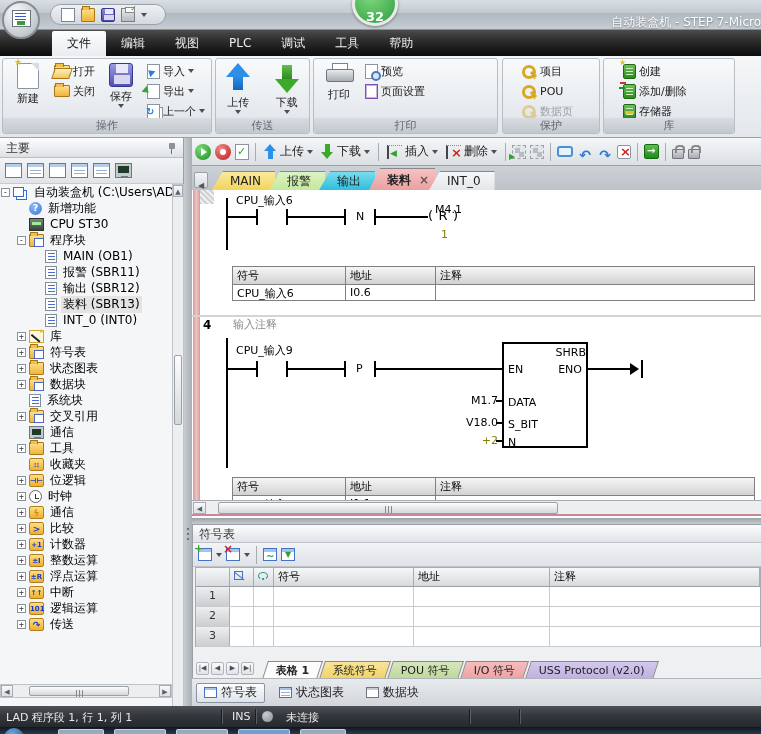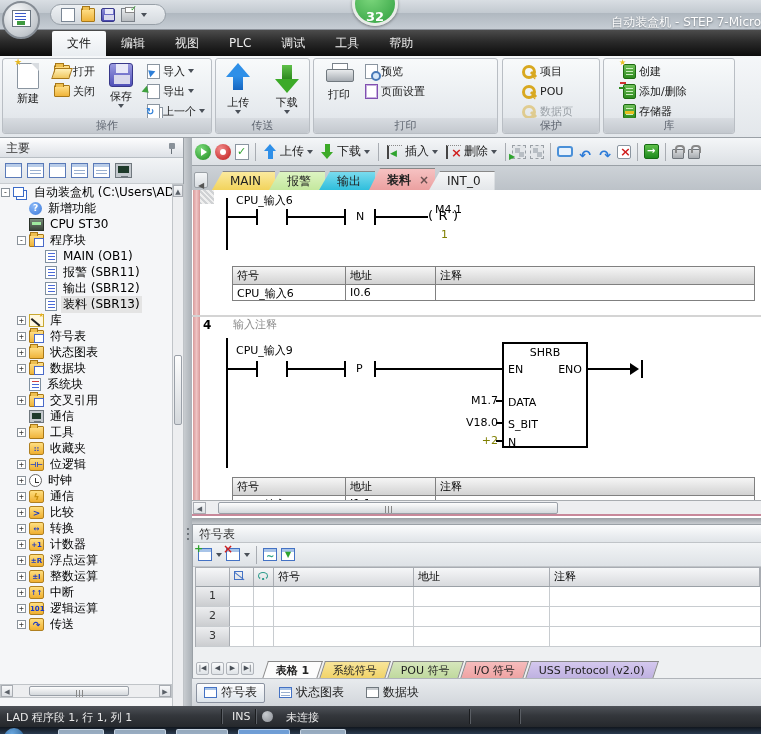--- a/index.html
+++ b/index.html
@@ -448,20 +448,25 @@
     <div class="trow lv2">
         <span class="eb sp"></span>
         <span class="ti page"></span>
         <span class="tlabel">输出 (SBR12)</span>
       </div>
     <div class="trow lv2 hi">
         <span class="eb sp"></span>
         <span class="ti page"></span>
         <span class="tlabel">装料 (SBR13)</span>
       </div>
+    <div class="trow lv2">
+        <span class="eb sp"></span>
+        <span class="ti page"></span>
+        <span class="tlabel">INT_0 (INT0)</span>
+      </div>
     <div class="trow lv1">
         <span class="eb plus"></span>
         <span class="ti wand"></span>
         <span class="tlabel">库</span>
       </div>
     <div class="trow lv1">
         <span class="eb plus"></span>
         <span class="ti folder fwin"></span>
         <span class="tlabel">符号表</span>
       </div>
@@ -515,37 +520,32 @@
         <span class="ti gold g-comm"></span>
         <span class="tlabel">通信</span>
       </div>
     <div class="trow lv1">
         <span class="eb plus"></span>
         <span class="ti gold g-cmp"></span>
         <span class="tlabel">比较</span>
       </div>
     <div class="trow lv1">
         <span class="eb plus"></span>
-        <span class="ti gold g-cnv"></span>
-        <span class="tlabel">转换</span>
-      </div>
-    <div class="trow lv1">
-        <span class="eb plus"></span>
         <span class="ti gold g-cnt"></span>
         <span class="tlabel">计数器</span>
       </div>
     <div class="trow lv1">
         <span class="eb plus"></span>
+        <span class="ti gold g-int"></span>
+        <span class="tlabel">整数运算</span>
+      </div>
+    <div class="trow lv1">
+        <span class="eb plus"></span>
         <span class="ti gold g-flt"></span>
         <span class="tlabel">浮点运算</span>
-      </div>
-    <div class="trow lv1">
-        <span class="eb plus"></span>
-        <span class="ti gold g-int"></span>
-        <span class="tlabel">整数运算</span>
       </div>
     <div class="trow lv1">
         <span class="eb plus"></span>
         <span class="ti gold g-irq"></span>
         <span class="tlabel">中断</span>
       </div>
     <div class="trow lv1">
         <span class="eb plus"></span>
         <span class="ti gold g-log"></span>
         <span class="tlabel">逻辑运算</span>
@@ -656,21 +656,21 @@
   <span class="opnd gray" style="left:41px;top:127px">输入注释</span>
   <i class="vl" style="left:34px;top:148px;width:2px;height:130px"></i>
   <i class="hl" style="left:34px;top:178px;width:30px;height:2px"></i>
   <span class="opnd" style="left:44px;top:153px">CPU_输入9</span>
   <div class="contact" style="left:64px;top:171px"></div>
   <i class="hl" style="left:96px;top:178px;width:56px;height:2px"></i>
   <div class="contact" style="left:152px;top:171px"></div>
   <span class="opnd" style="left:164px;top:172px">P</span>
   <i class="hl" style="left:184px;top:178px;width:126px;height:2px"></i>
   <div class="shrb" style="left:310px;top:152px;width:86px;height:106px">
-    <span class="opnd" style="left:0;right:0;top:2px;text-align:center">SHRB</span>
+    <span class="opnd" style="left:0;right:0;top:2px;text-align:right">SHRB</span>
     <span class="opnd" style="left:4px;top:19px">EN</span>
     <span class="opnd" style="right:4px;top:19px">ENO</span>
     <span class="opnd" style="left:4px;top:52px">DATA</span>
     <span class="opnd" style="left:4px;top:74px">S_BIT</span>
     <span class="opnd" style="left:4px;top:92px">N</span>
   </div>
   <span class="opnd" style="left:278px;top:204px;width:28px;text-align:right">M1.7</span>
   <i class="hl" style="left:304px;top:210px;width:6px;height:2px"></i>
   <span class="opnd" style="left:272px;top:226px;width:34px;text-align:right">V18.0</span>
   <i class="hl" style="left:304px;top:232px;width:6px;height:2px"></i>

